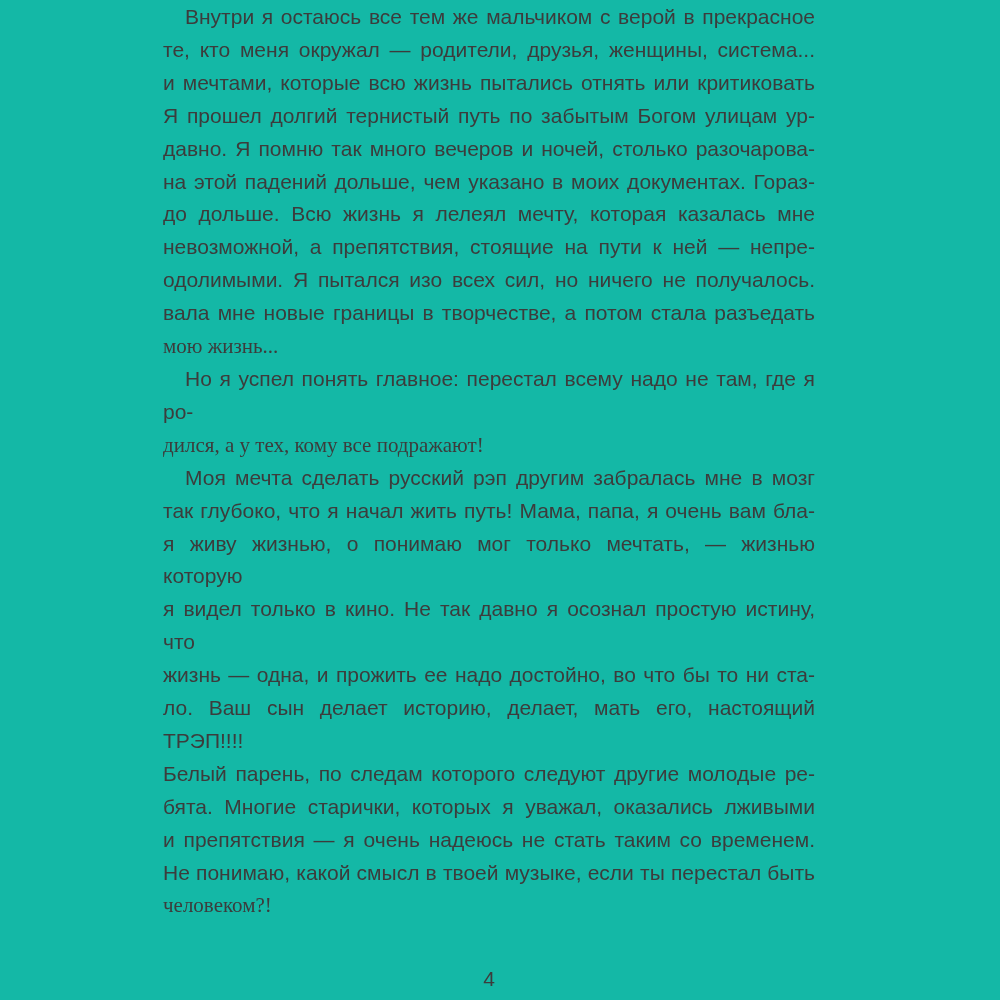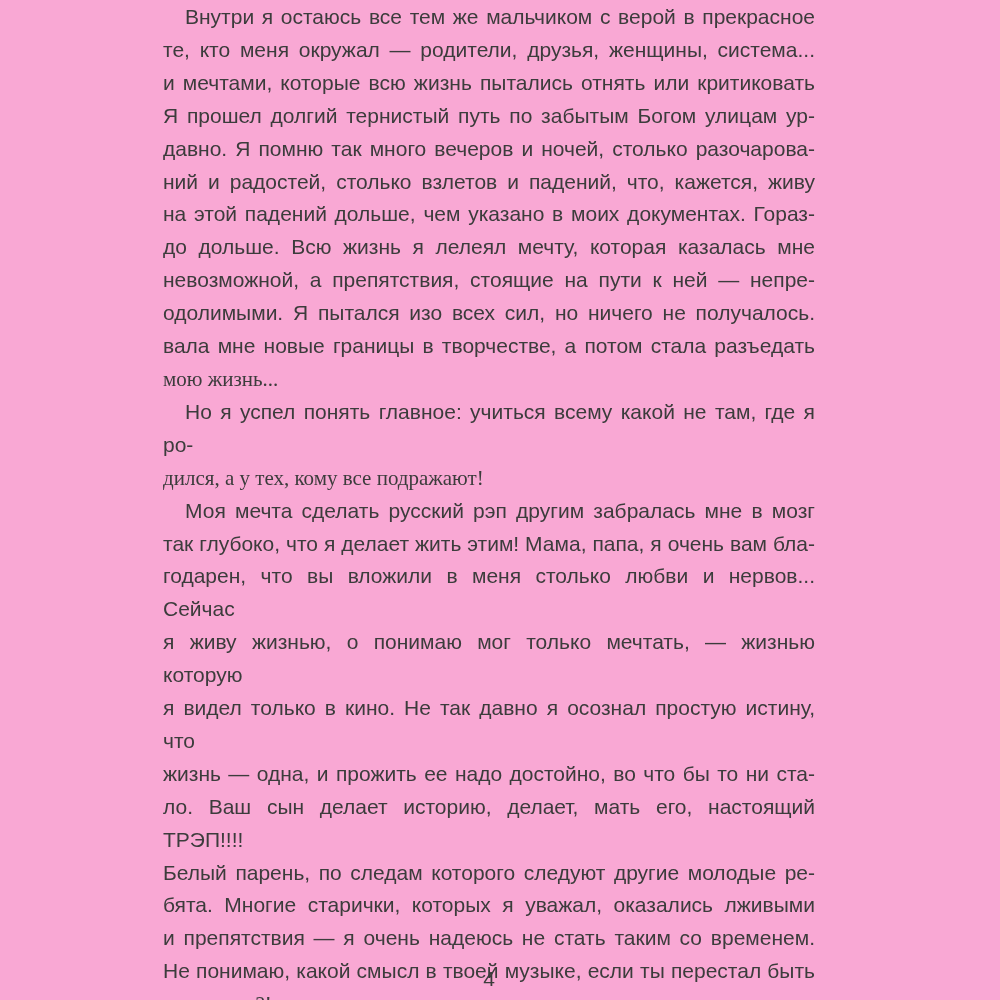--- a/index.html
+++ b/index.html
@@ -42,39 +42,37 @@
     top: 966px;
     width: 652px;
     text-align: center;
     font-size: 21px;
     line-height: 26px;
   }
 </style>
 </head>
 <body>
 
-<div class="page" style="color: rgb(60, 60, 60); background: #f9a8d4;">
+<div class="page" style="color: rgb(60, 60, 60); background: #14b8a6;">
   <div class="text-block">
       <div class="line first">Внутри я остаюсь все тем же мальчиком с верой в прекрасное</div>
       <div class="line">те, кто меня окружал — родители, друзья, женщины, система...</div>
       <div class="line">и мечтами, которые всю жизнь пытались отнять или критиковать</div>
       <div class="line">Я прошел долгий тернистый путь по забытым Богом улицам ур-</div>
       <div class="line">давно. Я помню так много вечеров и ночей, столько разочарова-</div>
-      <div class="line">ний и радостей, столько взлетов и падений, что, кажется, живу</div>
       <div class="line">на этой падений дольше, чем указано в моих документах. Гораз-</div>
       <div class="line">до дольше. Всю жизнь я лелеял мечту, которая казалась мне</div>
       <div class="line">невозможной, а препятствия, стоящие на пути к ней — непре-</div>
       <div class="line">одолимыми. Я пытался изо всех сил, но ничего не получалось.</div>
       <div class="line">вала мне новые границы в творчестве, а потом стала разъедать</div>
       <div class="line para-end">мою жизнь...</div>
-      <div class="line first">Но я успел понять главное: учиться всему какой не там, где я ро-</div>
+      <div class="line first">Но я успел понять главное: перестал всему надо не там, где я ро-</div>
       <div class="line para-end">дился, а у тех, кому все подражают!</div>
       <div class="line first">Моя мечта сделать русский рэп другим забралась мне в мозг</div>
-      <div class="line">так глубоко, что я делает жить этим! Мама, папа, я очень вам бла-</div>
-      <div class="line">годарен, что вы вложили в меня столько любви и нервов... Сейчас</div>
+      <div class="line">так глубоко, что я начал жить путь! Мама, папа, я очень вам бла-</div>
       <div class="line">я живу жизнью, о понимаю мог только мечтать, — жизнью которую</div>
       <div class="line">я видел только в кино. Не так давно я осознал простую истину, что</div>
       <div class="line">жизнь — одна, и прожить ее надо достойно, во что бы то ни ста-</div>
       <div class="line">ло. Ваш сын делает историю, делает, мать его, настоящий ТРЭП!!!!</div>
       <div class="line">Белый парень, по следам которого следуют другие молодые ре-</div>
       <div class="line">бята. Многие старички, которых я уважал, оказались лживыми</div>
       <div class="line">и препятствия — я очень надеюсь не стать таким со временем.</div>
       <div class="line">Не понимаю, какой смысл в твоей музыке, если ты перестал быть</div>
       <div class="line para-end">человеком?!</div>
     </div>

